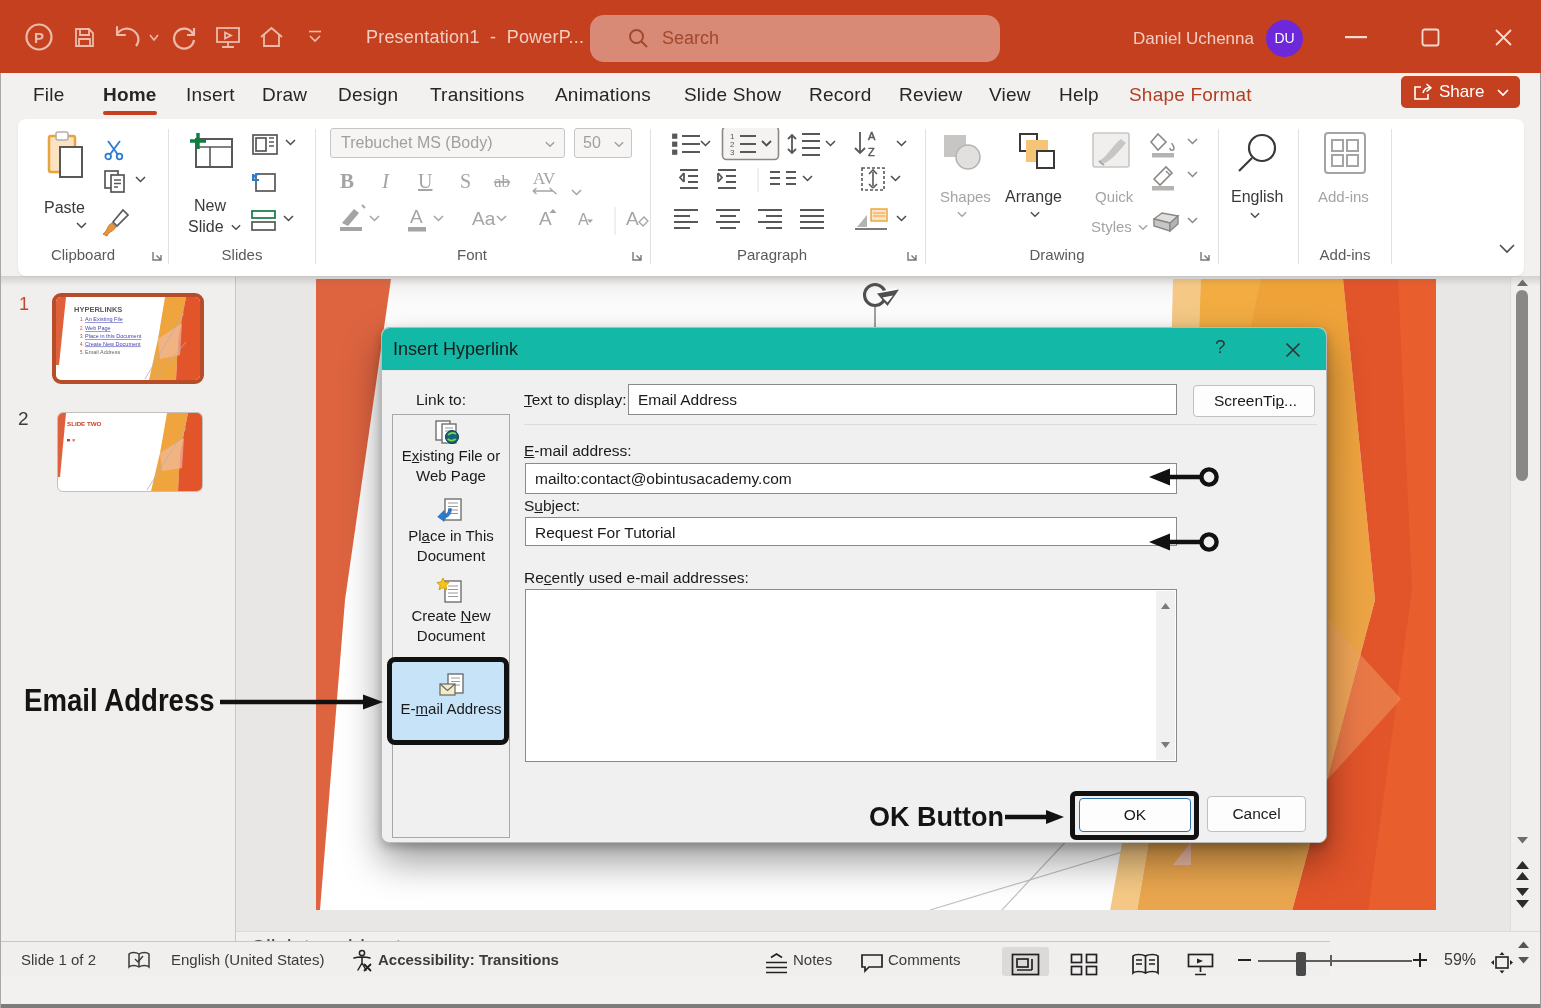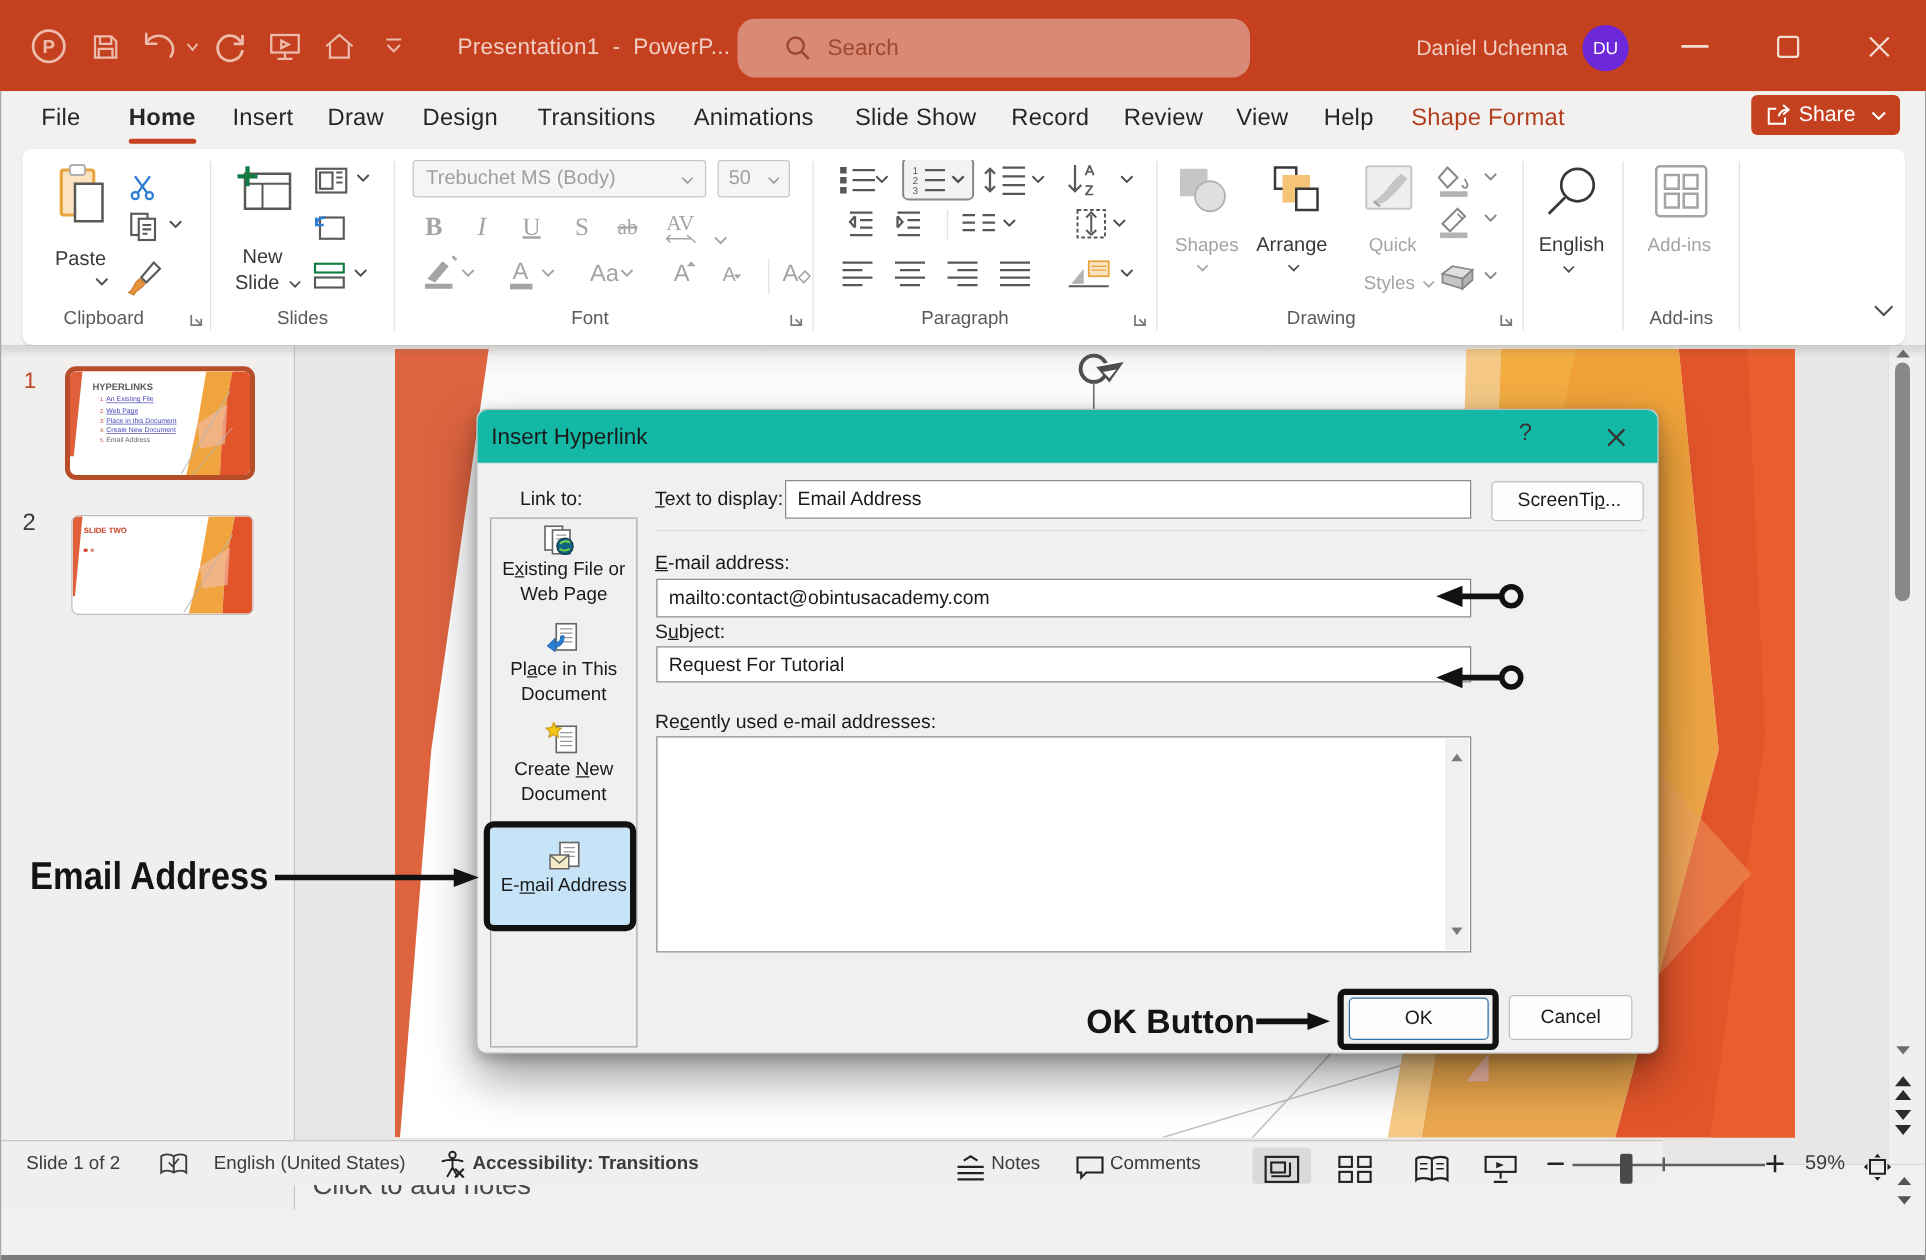--- a/index.html
+++ b/index.html
@@ -50,21 +50,21 @@
   .dtext { position:absolute; font-size:15.5px; color:#1A1A1A; }
   .sbtext { position:absolute; font-size:15px; color:#1A1A1A; left:10px; width:118px; text-align:center; }
   .dinput { position:absolute; background:#fff; border:1px solid #8A8A8A; font-size:15.5px; color:#1A1A1A; }
   .dbtn { position:absolute; background:#FDFDFD; border:1px solid #BFBFBF; border-radius:4px; font-size:15.5px; color:#1A1A1A; text-align:center; }
   #sidebar { position:absolute; left:10px; top:86px; width:118px; height:424px; border:1px solid #A8A8A8; background:#F0F0F0; }
 
   
   #notesbar { position:absolute; left:236px; top:931px; width:1305px; height:37px; background:#F2F0EF; border-top:1px solid #DCDAD8; }
   #notesbar .nt { position:absolute; left:14px; top:3px; font-size:22px; color:#4A4A4A; }
   #panelbottom { position:absolute; left:0; top:931px; width:236px; height:37px; background:#F1EFEE; border-right:1px solid #C9C7C5; }
-  #statusbar { position:absolute; left:0; top:912px; width:1330px; height:36px; background:#F1EFEE; border-top:1px solid #C8C6C4; }
+  #statusbar { position:absolute; left:0; top:941px; width:1330px; height:36px; background:#F1EFEE; border-top:1px solid #C8C6C4; }
   .stxt15 { position:absolute; font-size:15px; color:#3B3B3B; }
   #bottomstrip { position:absolute; left:0; top:1004px; width:1541px; height:4px; background:#7E7C7A; }
 
   
   .annot { position:absolute; font-weight:bold; color:#141414; }
 </style>
 </head>
 <body>
 <div id="app">
   <div id="titlebar">

